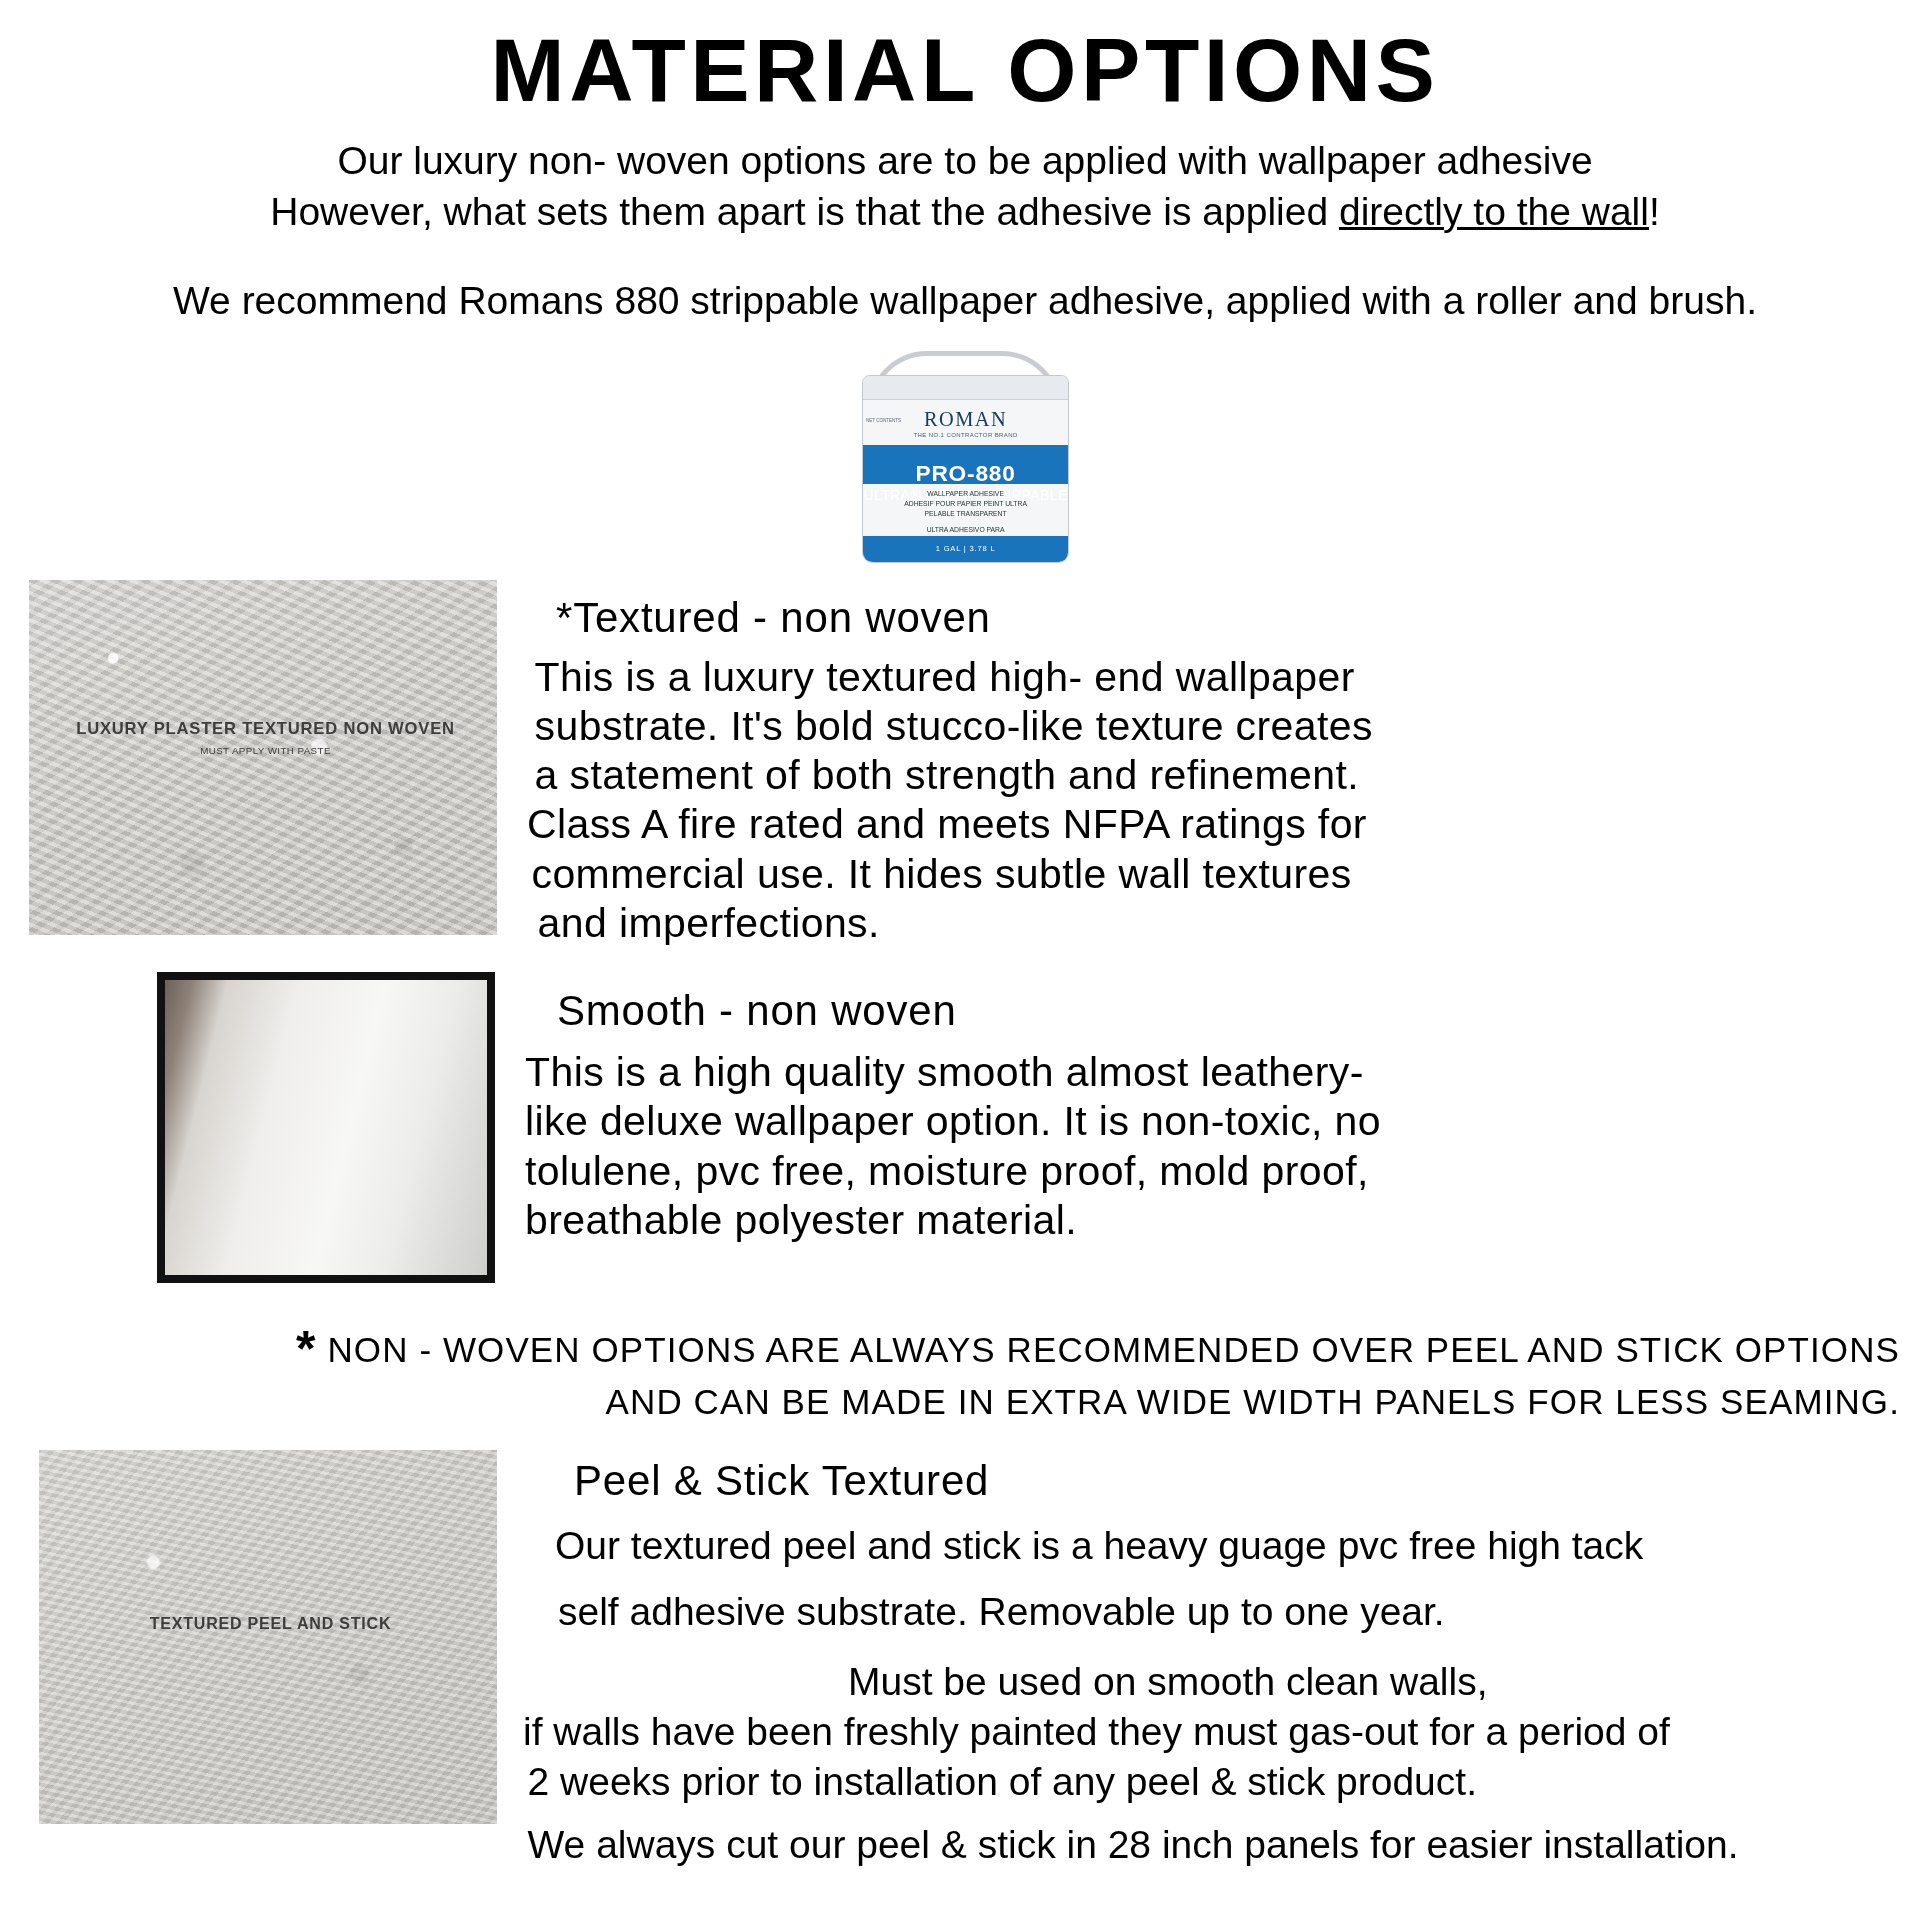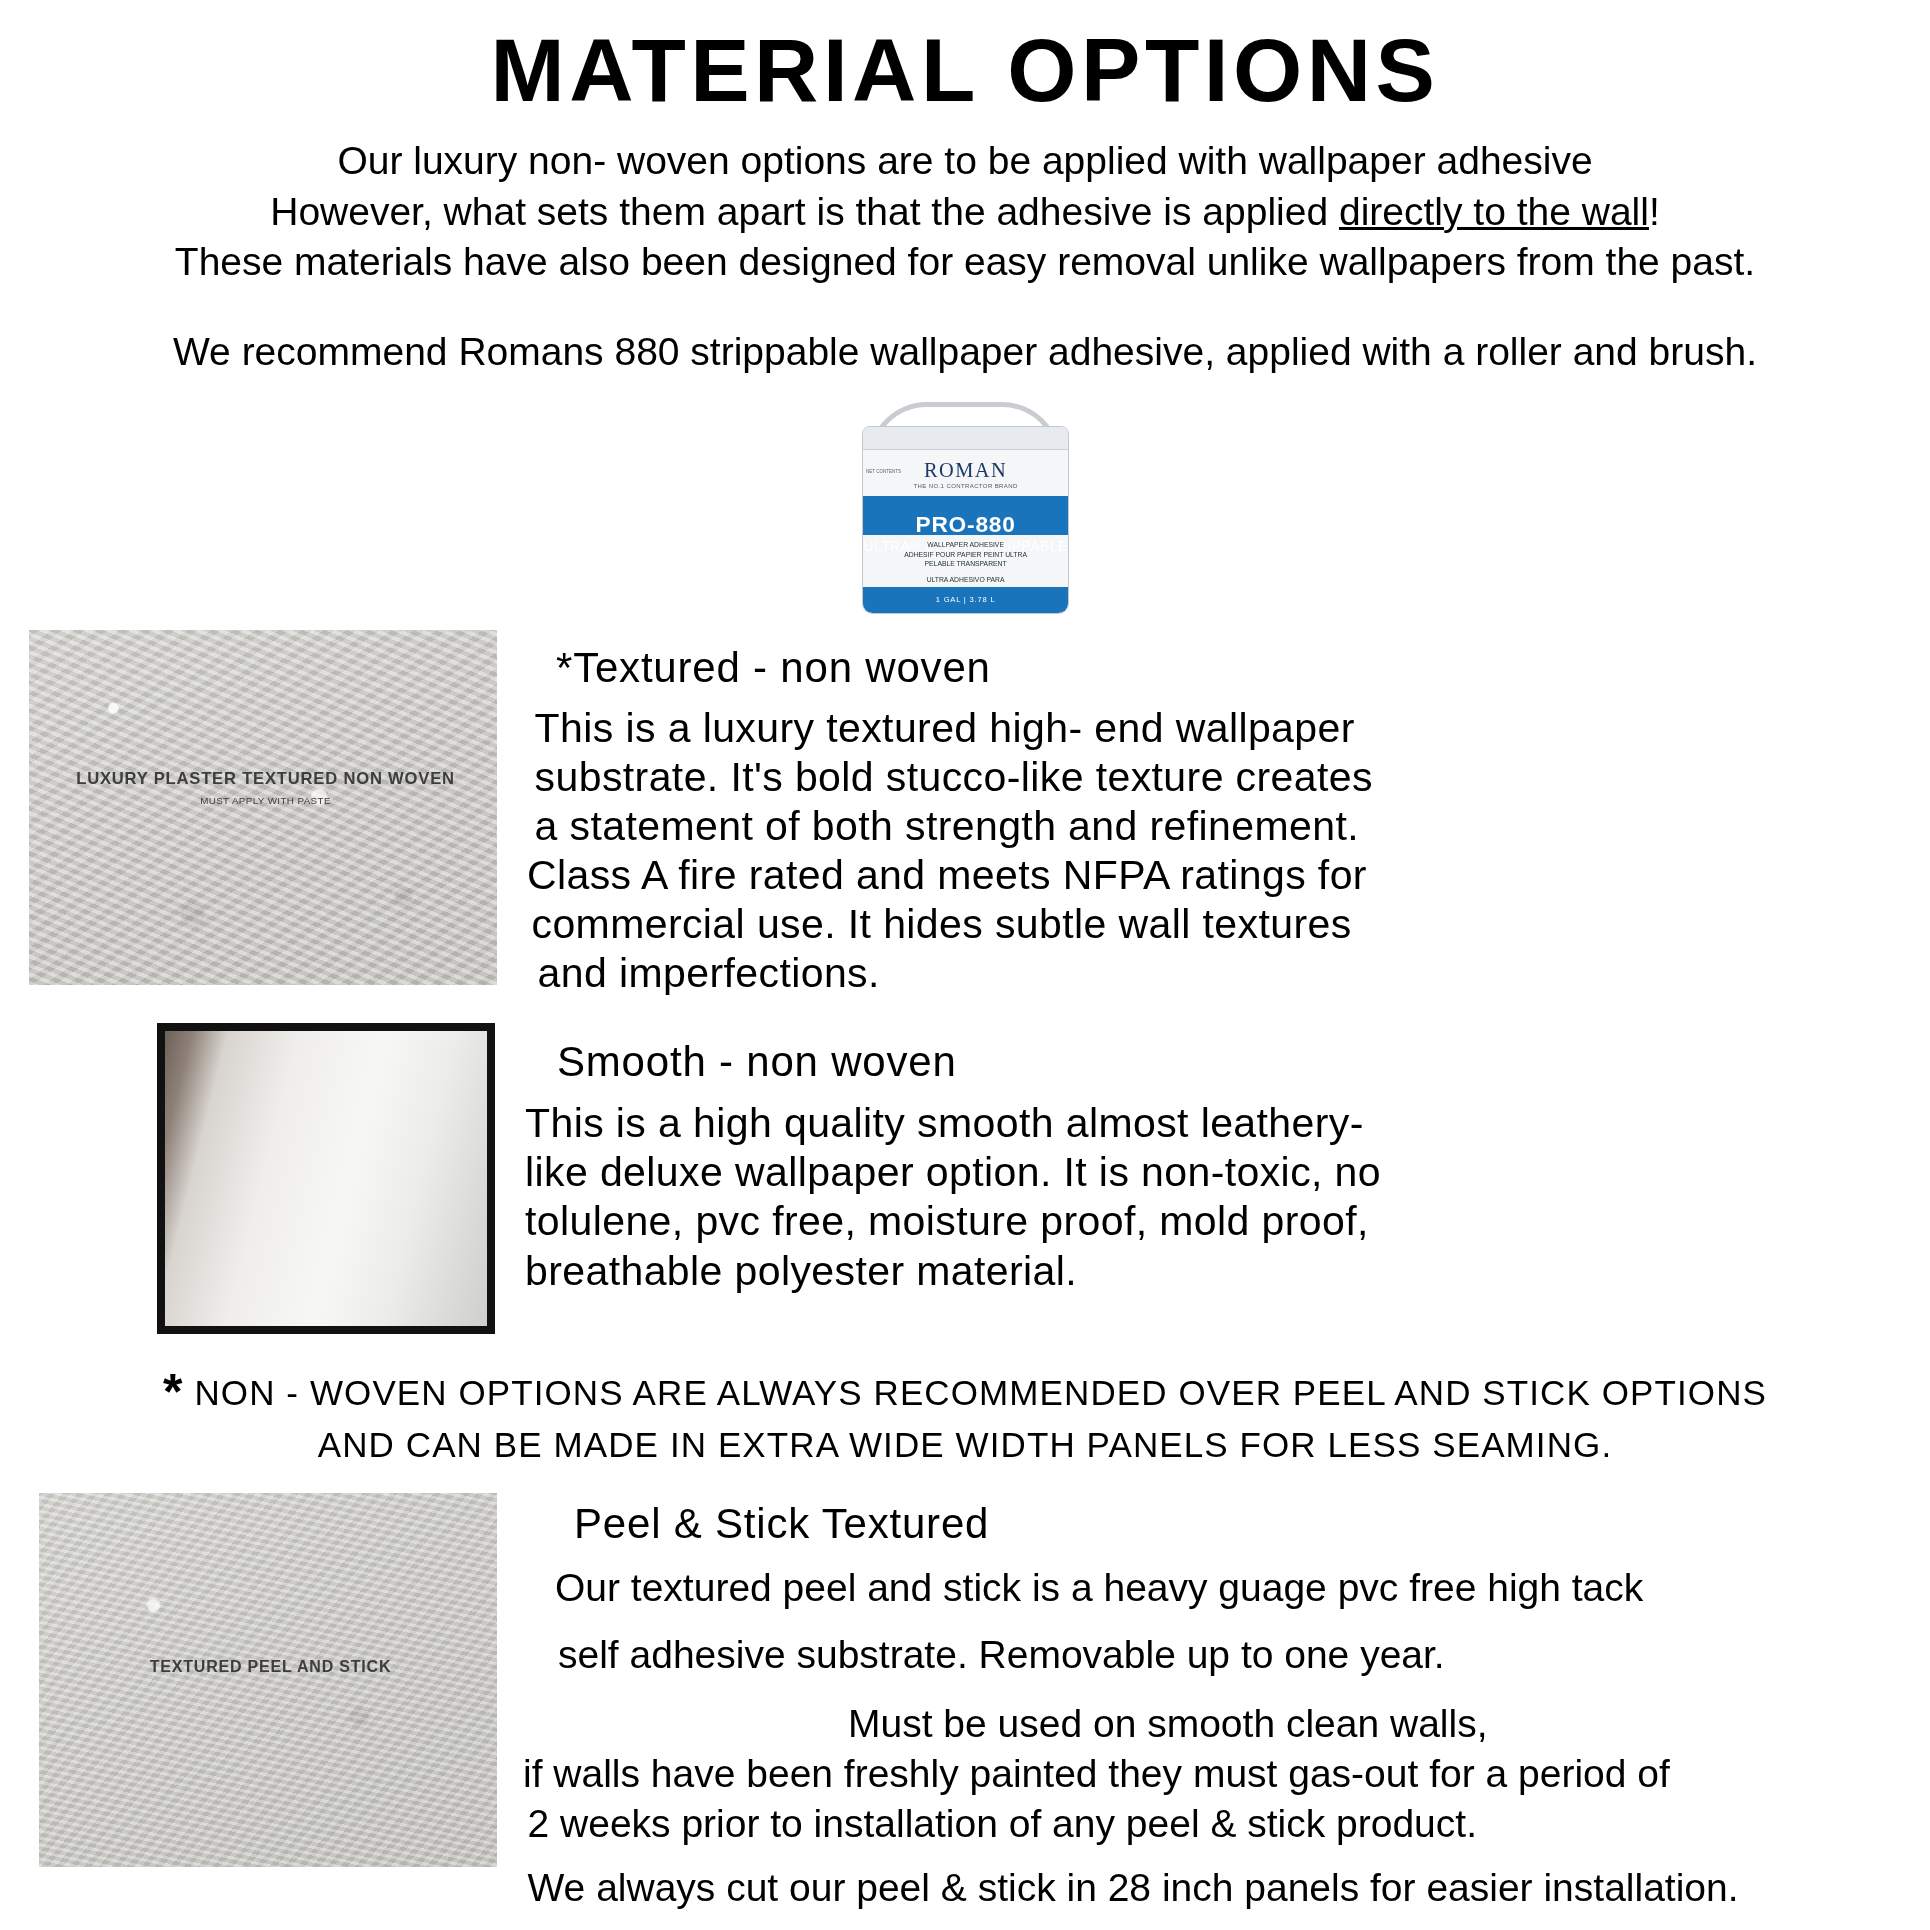--- a/index.html
+++ b/index.html
@@ -249,25 +249,25 @@
   }
   .sec-body {
     font-size: 41px;
     line-height: 1.20;
     letter-spacing: 0.4px;
   }
   .sec-body .ln { white-space: nowrap; display: block; }
 
   
   .note {
-    text-align: center;
+    text-align: right;
     font-size: 35px;
     line-height: 1.24;
     letter-spacing: 1.1px;
-    margin-top: 27px;
+    margin-top: 35px;
     padding: 0 30px;
   }
   .note .star {
     font-size: 50px;
     font-weight: bold;
     vertical-align: -4.5px;
   }
 
   .peel-body { font-size: 39px; line-height: 1.28; }
   .peel-body .ln { display: block; white-space: nowrap; }
@@ -275,21 +275,20 @@
 </head>
 <body>
 
 <div class="page">
 
   <div class="title">MATERIAL OPTIONS</div>
 
   <div class="intro">
     <div class="line">Our luxury non- woven options are to be applied with wallpaper adhesive</div>
     <div class="line"><span>However, what sets them apart is that the adhesive is applied </span><span class="u">directly to the wall</span><span>!</span></div>
-    <div class="line">These materials have also been designed for easy removal unlike wallpapers from the past.</div>
   </div>
 
   <div class="recommend">We recommend Romans 880 strippable wallpaper adhesive, applied with a roller and brush.</div>
 
   <div class="bucket-wrap">
     <div class="bucket">
       <div class="handle"></div>
       <div class="body">
         <div class="lip"></div>
         <div class="sidebarlabel">NET CONTENTS</div>

